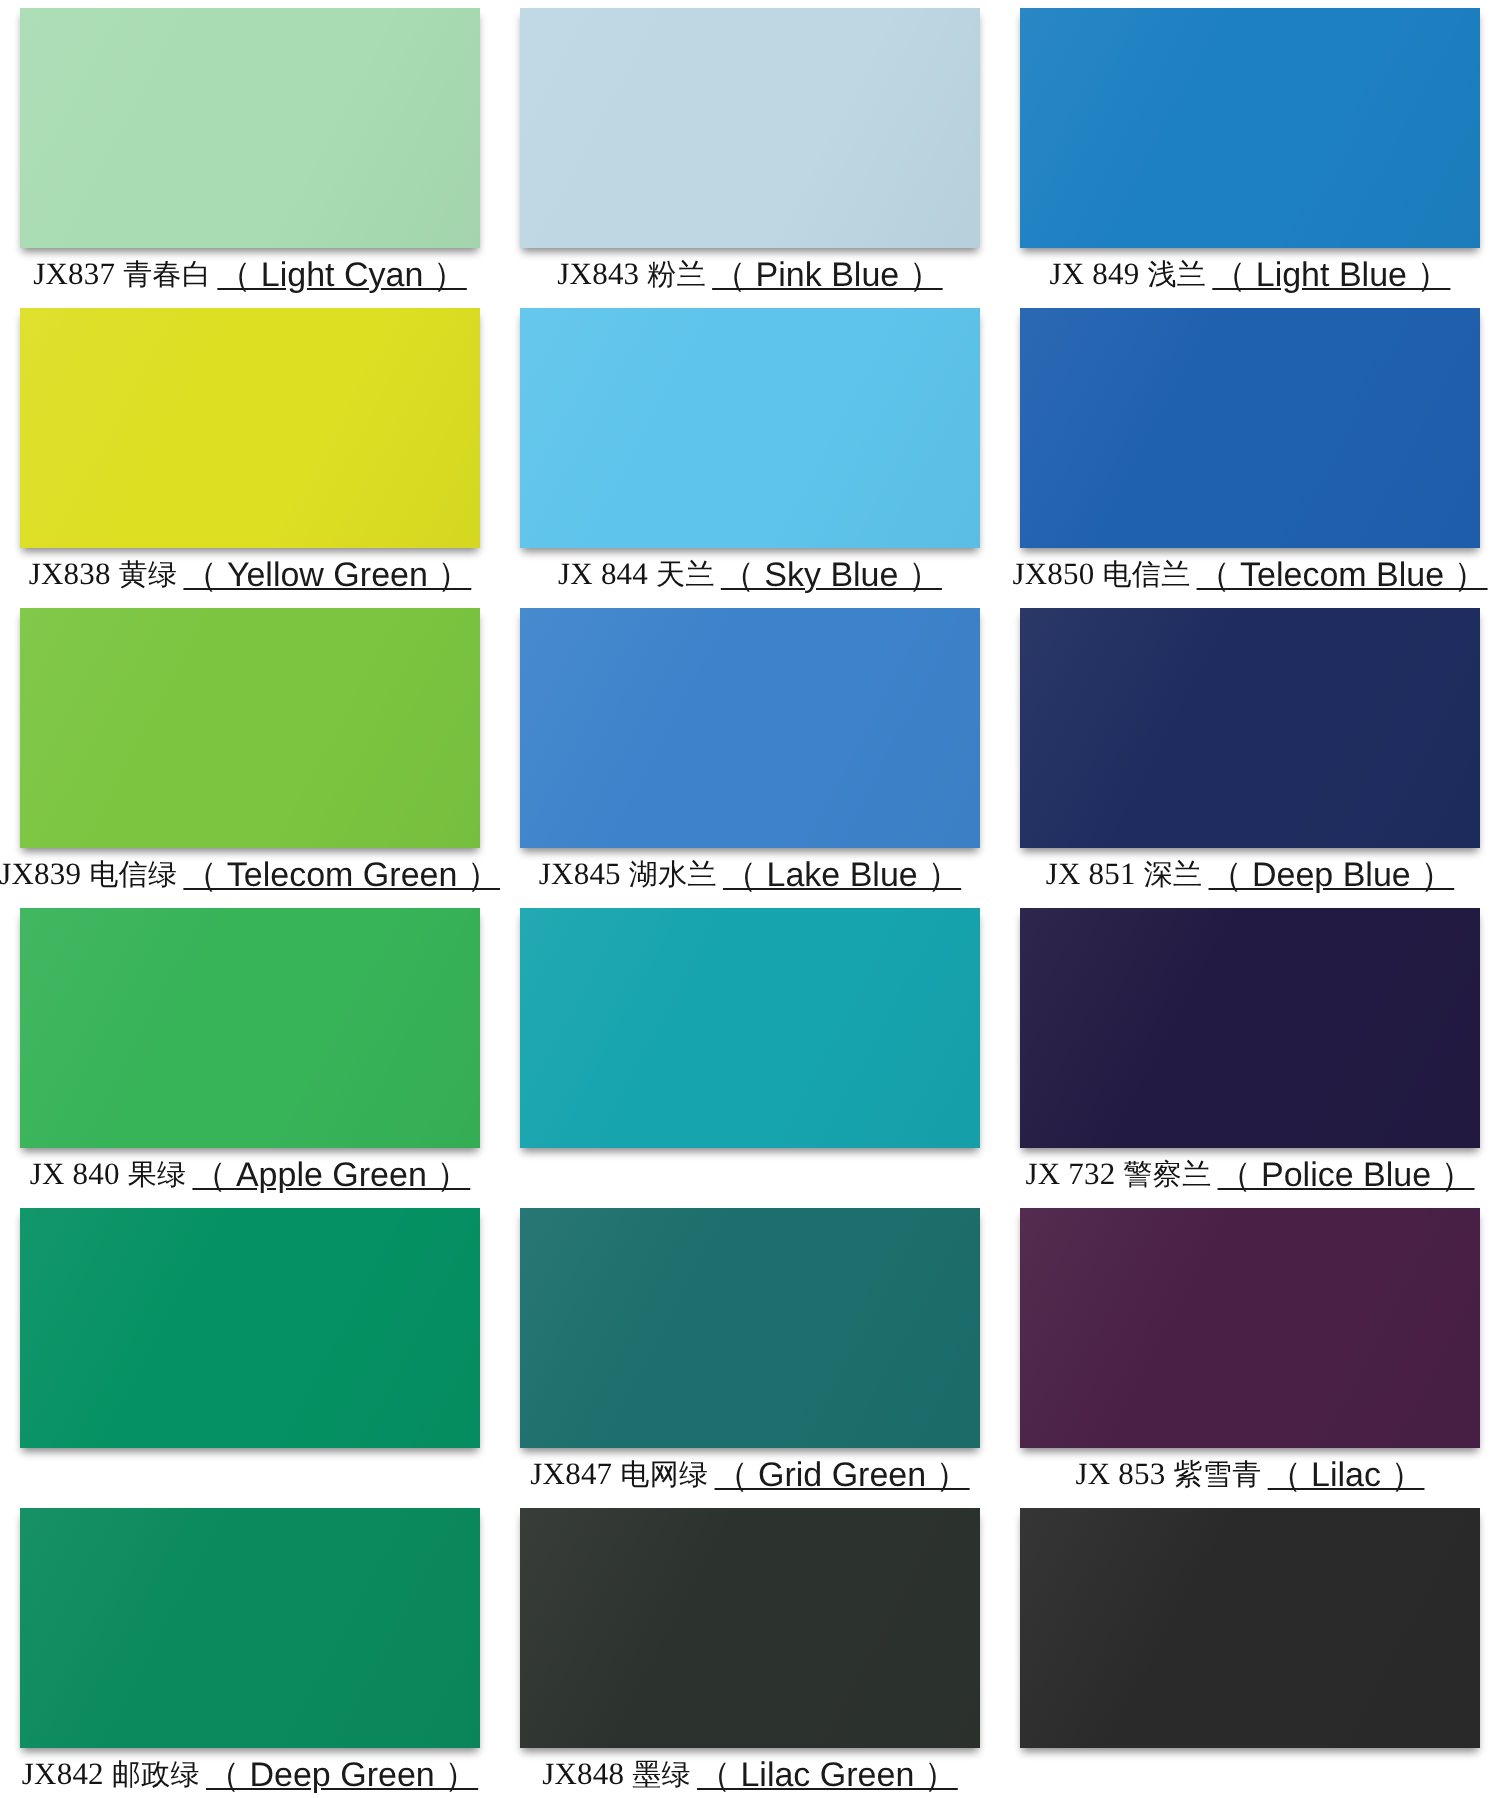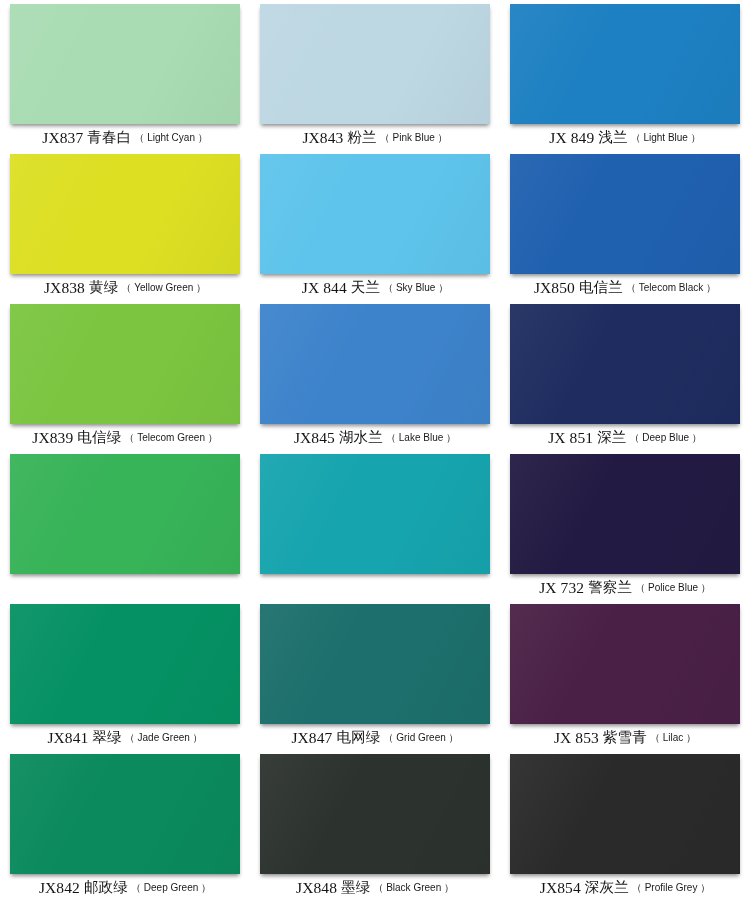--- a/index.html
+++ b/index.html
@@ -67,23 +67,24 @@
     letter-spacing: 0.2px;
   }
   .label-code {
     font-family: "Liberation Serif", "DejaVu Serif", serif;
     font-size: 15.5px;
     color: #141414;
     letter-spacing: 0.1px;
   }
   .label-en {
     font-family: "Liberation Sans", sans-serif;
-    font-size: 10px;
+    font-size: 17px;
     color: #1a1a1a;
     margin-left: 3px;
+    text-decoration: underline;
   }
   .sp { display: inline-block; width: 4px; }
 </style>
 </head>
 <body style="background: rgb(255, 255, 255);">
 
 <div id="swatch-grid">
     <div class="swatch-cell">
       <div class="swatch-chip" style="background-color: rgb(169, 220, 179);"></div>
       <div class="swatch-label">
@@ -128,21 +129,21 @@
         <span class="label-cn">天兰</span>
         <span class="label-en">（ Sky Blue ）</span>
       </div>
     </div>
     <div class="swatch-cell">
       <div class="swatch-chip" style="background-color: rgb(31, 96, 175);"></div>
       <div class="swatch-label">
         <span class="label-code">JX850</span>
         <span class="sp"></span>
         <span class="label-cn">电信兰</span>
-        <span class="label-en">（ Telecom Black ）</span>
+        <span class="label-en">（ Telecom Blue ）</span>
       </div>
     </div>
     <div class="swatch-cell">
       <div class="swatch-chip" style="background-color: rgb(123, 197, 64);"></div>
       <div class="swatch-label">
         <span class="label-code">JX839</span>
         <span class="sp"></span>
         <span class="label-cn">电信绿</span>
         <span class="label-en">（ Telecom Green ）</span>
       </div>
@@ -160,41 +161,41 @@
       <div class="swatch-chip" style="background-color: rgb(30, 44, 95);"></div>
       <div class="swatch-label">
         <span class="label-code">JX 851</span>
         <span class="sp"></span>
         <span class="label-cn">深兰</span>
         <span class="label-en">（ Deep Blue ）</span>
       </div>
     </div>
     <div class="swatch-cell">
       <div class="swatch-chip" style="background-color: rgb(55, 179, 88);"></div>
+      <div class="swatch-label">
+        <span class="label-code">JX 840</span>
+        <span class="sp"></span>
+        <span class="label-cn">果绿</span>
+        <span class="label-en">（ Apple Green ）</span>
+      </div>
     </div>
     <div class="swatch-cell">
       <div class="swatch-chip" style="background-color: rgb(22, 164, 174);"></div>
     </div>
     <div class="swatch-cell">
       <div class="swatch-chip" style="background-color: rgb(34, 26, 66);"></div>
       <div class="swatch-label">
         <span class="label-code">JX 732</span>
         <span class="sp"></span>
         <span class="label-cn">警察兰</span>
         <span class="label-en">（ Police Blue ）</span>
       </div>
     </div>
     <div class="swatch-cell">
       <div class="swatch-chip" style="background-color: rgb(5, 145, 99);"></div>
-      <div class="swatch-label">
-        <span class="label-code">JX841</span>
-        <span class="sp"></span>
-        <span class="label-cn">翠绿</span>
-        <span class="label-en">（ Jade Green ）</span>
-      </div>
     </div>
     <div class="swatch-cell">
       <div class="swatch-chip" style="background-color: rgb(28, 111, 108);"></div>
       <div class="swatch-label">
         <span class="label-code">JX847</span>
         <span class="sp"></span>
         <span class="label-cn">电网绿</span>
         <span class="label-en">（ Grid Green ）</span>
       </div>
     </div>
@@ -215,25 +216,19 @@
         <span class="label-cn">邮政绿</span>
         <span class="label-en">（ Deep Green ）</span>
       </div>
     </div>
     <div class="swatch-cell">
       <div class="swatch-chip" style="background-color: rgb(44, 50, 45);"></div>
       <div class="swatch-label">
         <span class="label-code">JX848</span>
         <span class="sp"></span>
         <span class="label-cn">墨绿</span>
-        <span class="label-en">（ Black Green ）</span>
+        <span class="label-en">（ Lilac Green ）</span>
       </div>
     </div>
     <div class="swatch-cell">
       <div class="swatch-chip" style="background-color: rgb(42, 42, 42);"></div>
-      <div class="swatch-label">
-        <span class="label-code">JX854</span>
-        <span class="sp"></span>
-        <span class="label-cn">深灰兰</span>
-        <span class="label-en">（ Profile Grey ）</span>
-      </div>
     </div>
   </div>
 
 </body></html>

